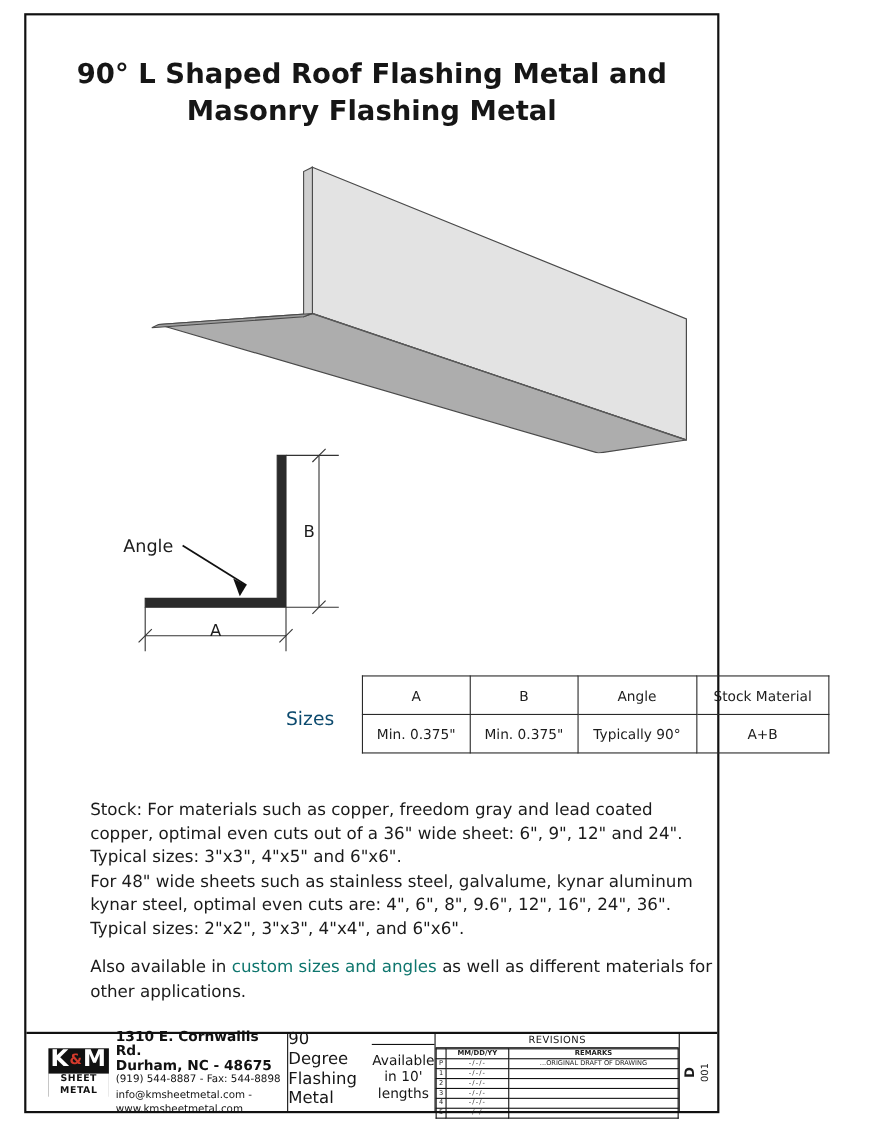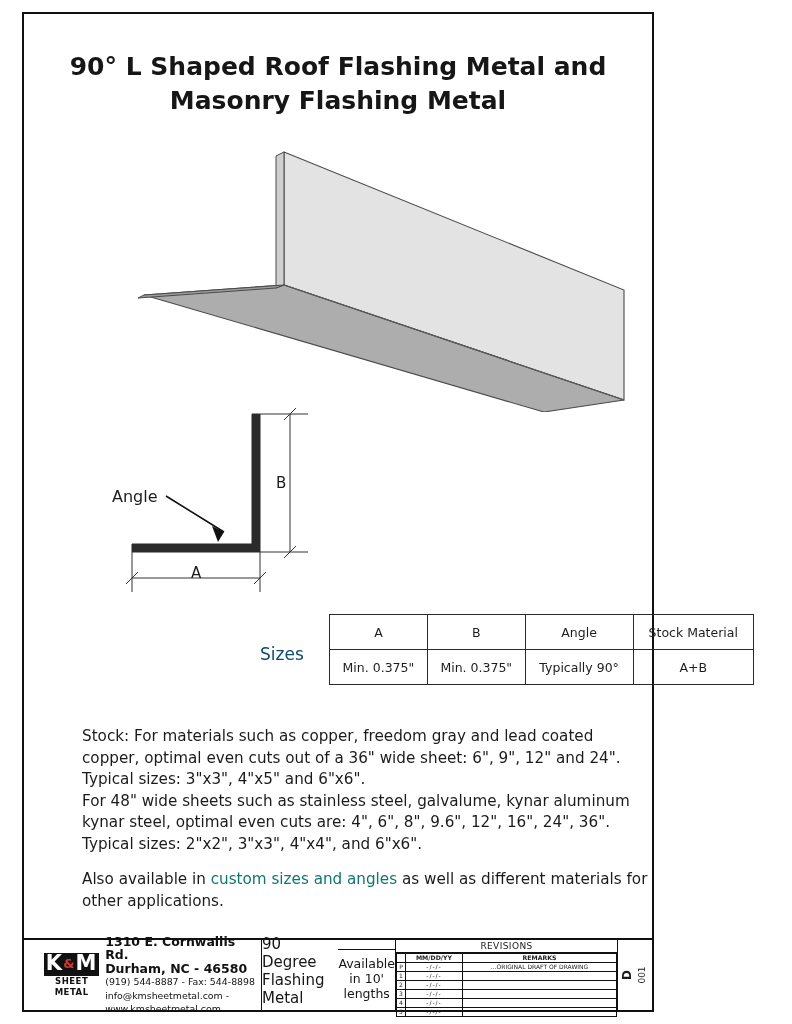--- a/index.html
+++ b/index.html
@@ -305,21 +305,21 @@
 
   <div class="bottombar">
 
     <div class="bb-logo">
       <div class="logo-mark">
         <div class="logo-km"><span>K</span><span class="amp">&amp;</span><span>M</span></div>
         <div class="logo-sub">SHEET METAL</div>
       </div>
       <div class="addr">
         <div class="big">1310 E. Cornwallis Rd.</div>
-        <div class="big">Durham, NC - 46580</div>
+        <div class="big">Durham, NC - 48675</div>
         <div class="sm">(919) 544-8887 - Fax: 544-8898</div>
         <div class="sm">info@kmsheetmetal.com - www.kmsheetmetal.com</div>
       </div>
     </div>
 
     <div class="bb-mid">
       <div class="t1">90 Degree Flashing Metal</div>
       <div class="t2">Available in 10' lengths</div>
     </div>
 

